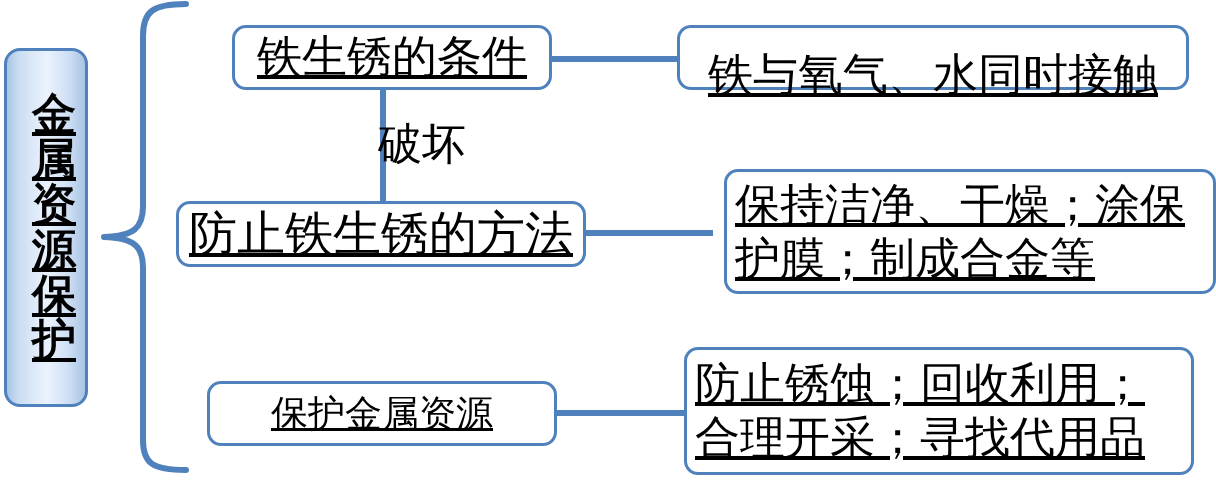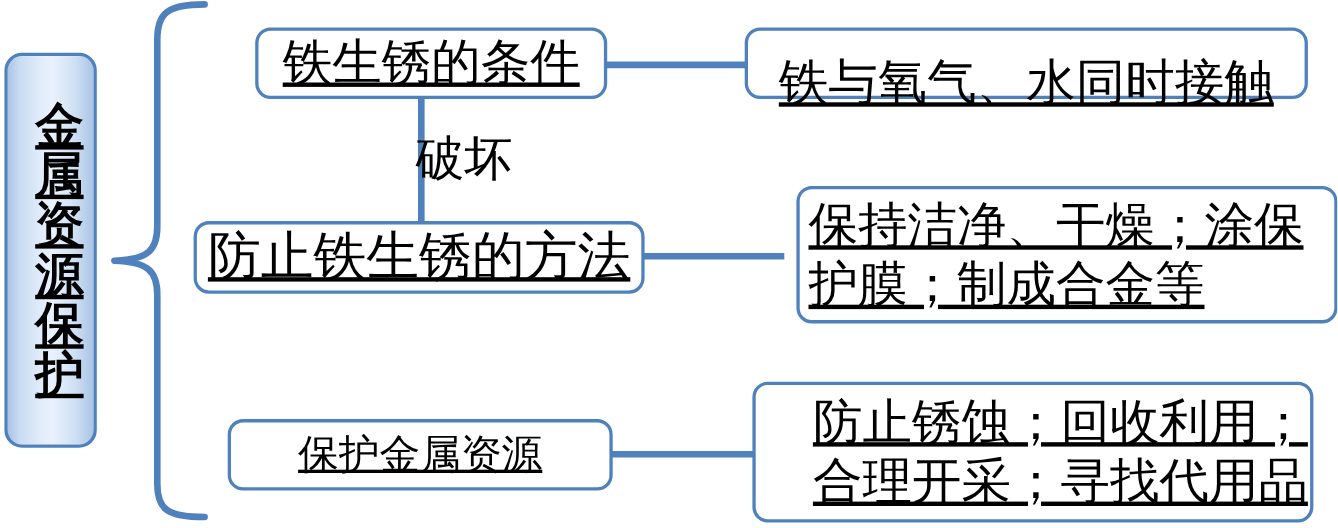--- a/index.html
+++ b/index.html
@@ -139,21 +139,20 @@
     width: 350px;
     height: 65px;
   }
   #node-protect-res .txt { font-size: 37px; }
 
   #node-protect-detail {
     left: 684px;
     top: 347px;
     width: 510px;
     height: 128px;
-    padding-left: 44px;
   }
   #node-protect-detail .txt {
     font-size: 45px;
     text-align: left;
     padding-left: 8px;
     line-height: 1.2;
   }
 </style>
 </head>
 <body>

